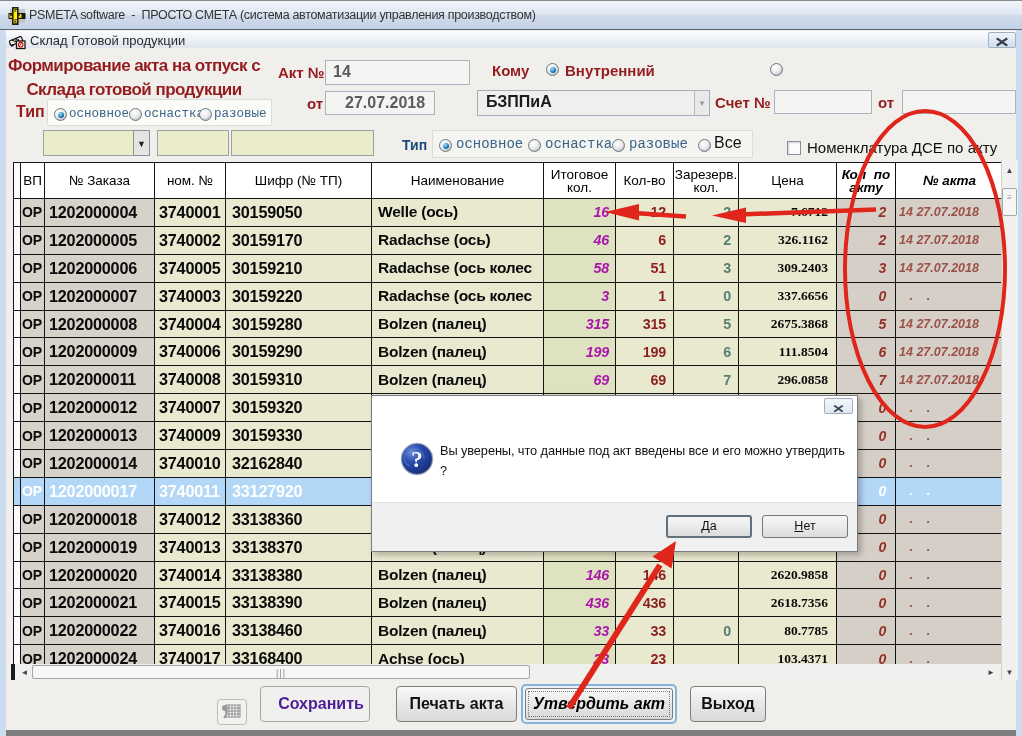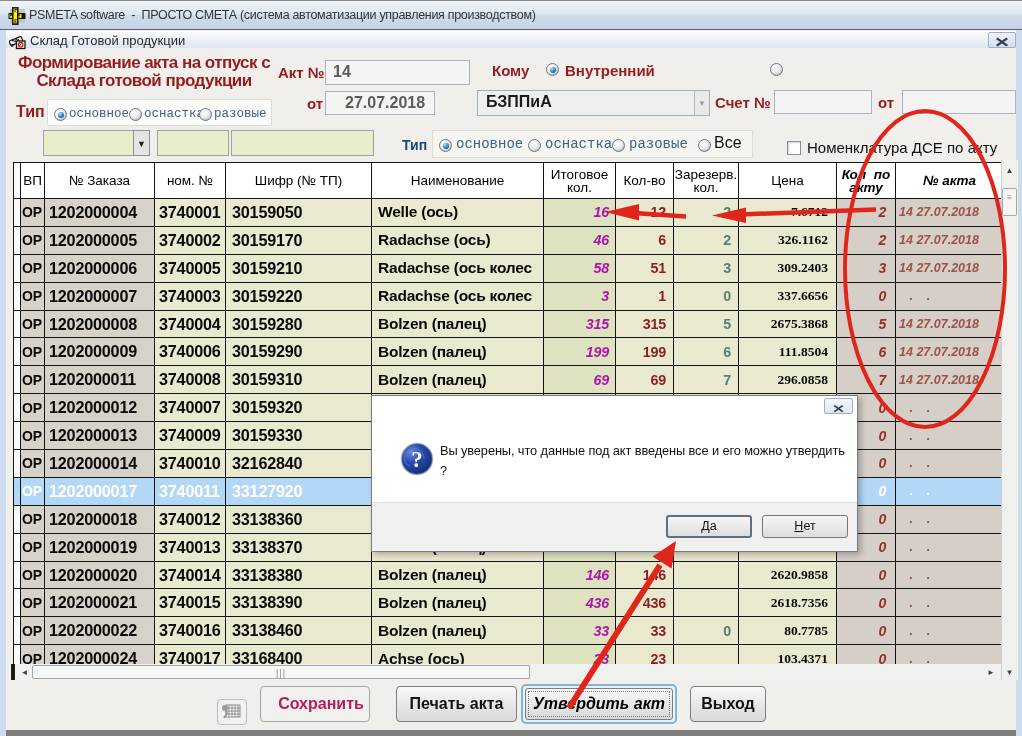--- a/index.html
+++ b/index.html
@@ -16,21 +16,21 @@
 #mdititle { left:30px; top:33px; font-size:13px; color:#2a2a2a; }
 #mdiclose { left:988px; top:32px; width:28px; height:16px; border:1px solid #9fb0c0;
   border-radius:2px; background:linear-gradient(#eef3f9,#d3dfec); color:#333d4d;
   text-align:center; }
 #leftstrip { left:0; top:30px; width:6px; height:706px; background:#ccdcee; }
 #rightstrip { left:1016px; top:30px; width:6px; height:706px; background:#ccdcee; }
 #botbar { left:6px; top:730px; width:1010px; height:6px; background:#7d7d7d; }
 
 
 .red { color:#941b1e; font-weight:bold; }
-#t1 { left:13px; top:54px; width:262px; text-align:center; font-size:17px; line-height:18px; white-space:nowrap; letter-spacing:-0.55px;}
+#t1 { left:3px; top:54px; width:262px; text-align:center; font-size:17px; line-height:24px; white-space:nowrap; letter-spacing:-0.55px;}
 #lTip1 { left:16px; top:103px; font-size:16px; }
 #panel1 { left:47px; top:99px; width:225px; height:27px; background:#fbfbf8;
   border:1px solid #d9dde2; border-radius:2px; }
 #lAkt { left:278px; top:64px; font-size:15px; }
 #f14 { left:325px; top:60px; width:145px; height:25px; }
 #lot1 { left:307px; top:95px; font-size:15px; }
 #fdate { left:325px; top:91px; width:110px; height:24px;padding-left:19px; }
 .field { background:#f4f4f2; border:1px solid #aab3bf; font-size:16px; font-weight:bold;
   color:#5c5c5c; padding:2px 0 0 7px; }
 #lKomu { left:492px; top:62px; font-size:15px; }
@@ -122,21 +122,21 @@
   border:1px solid #9fa8ae; border-radius:2px; font-size:8px; color:#8a8a8a;
   text-align:center; line-height:8px; padding-top:5px; }
 
 
 .btn { border:1px solid #7e7e7e; border-radius:4px;
   background:linear-gradient(#f9f9f9, #e9e9e9 45%, #d9d9d9);
   font-size:16px; font-weight:bold; color:#111; text-align:center;
   font-family:"Liberation Sans", sans-serif; }
 #bIcon { left:217px; top:699px; width:30px; height:26px; border:1px solid #bcbcbc;
   border-radius:4px; background:#f2f2f0; }
-#bSave { left:260px; top:686px; width:110px; height:36px; color:#be185d; padding-top:8px;
+#bSave { left:260px; top:686px; width:110px; height:36px; color:#4c1d95; padding-top:8px;
   background:#f0f0ee; border-color:#a5a5a5;padding-left:12px; }
 #bPrint { left:396px; top:686px; width:121px; height:36px; padding-top:8px; }
 #bAppr { left:521px; top:684px; width:156px; height:40px; border:2px solid #85b3da;
   border-radius:5px; padding:2px; background:#eaf3fa; }
 #bApprIn { width:100%; height:100%; border:1px solid #7e7e7e; border-radius:3px;
   background:linear-gradient(#f9f9f9, #e9e9e9 45%, #d9d9d9); font-style:italic;
   font-weight:bold; font-size:16px; text-align:center; padding-top:6px;
   outline:1px dotted #777; outline-offset:-4px; }
 #bExit { left:690px; top:686px; width:76px; height:36px; padding-top:8px; }
 

